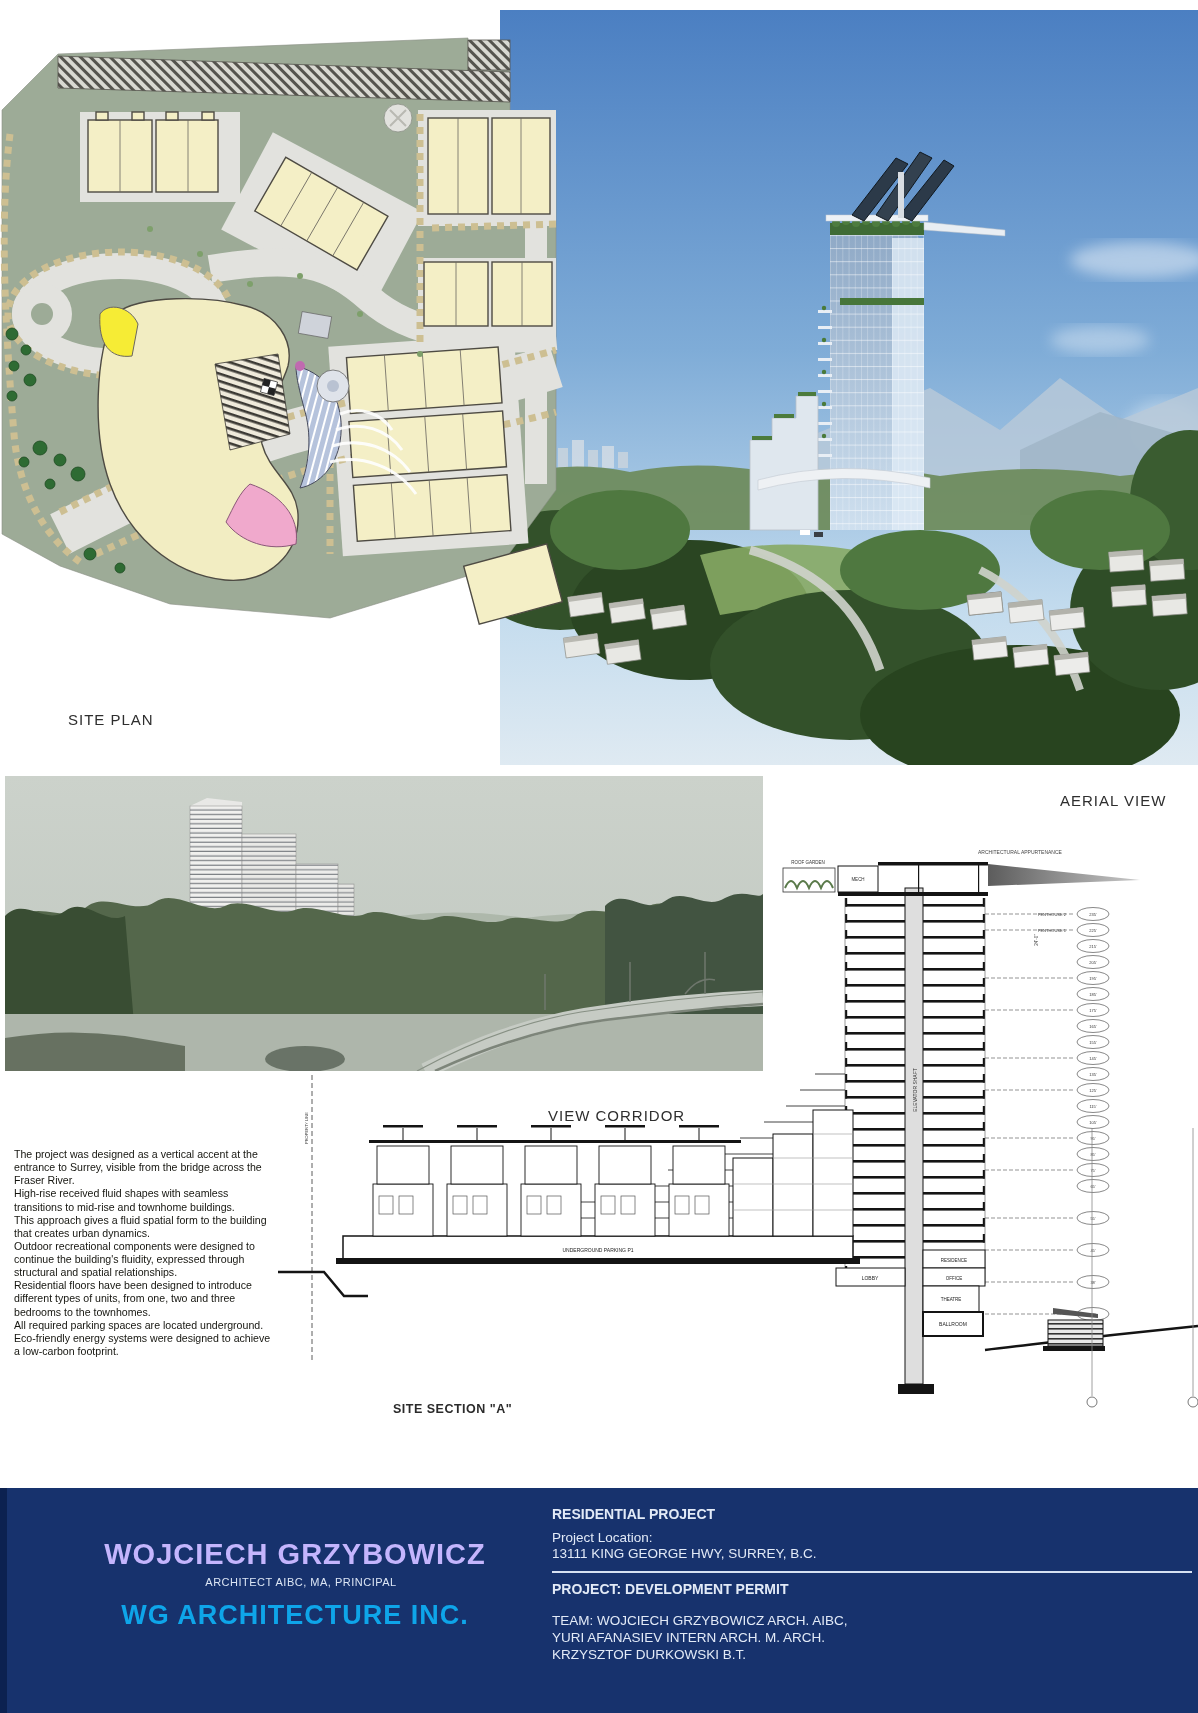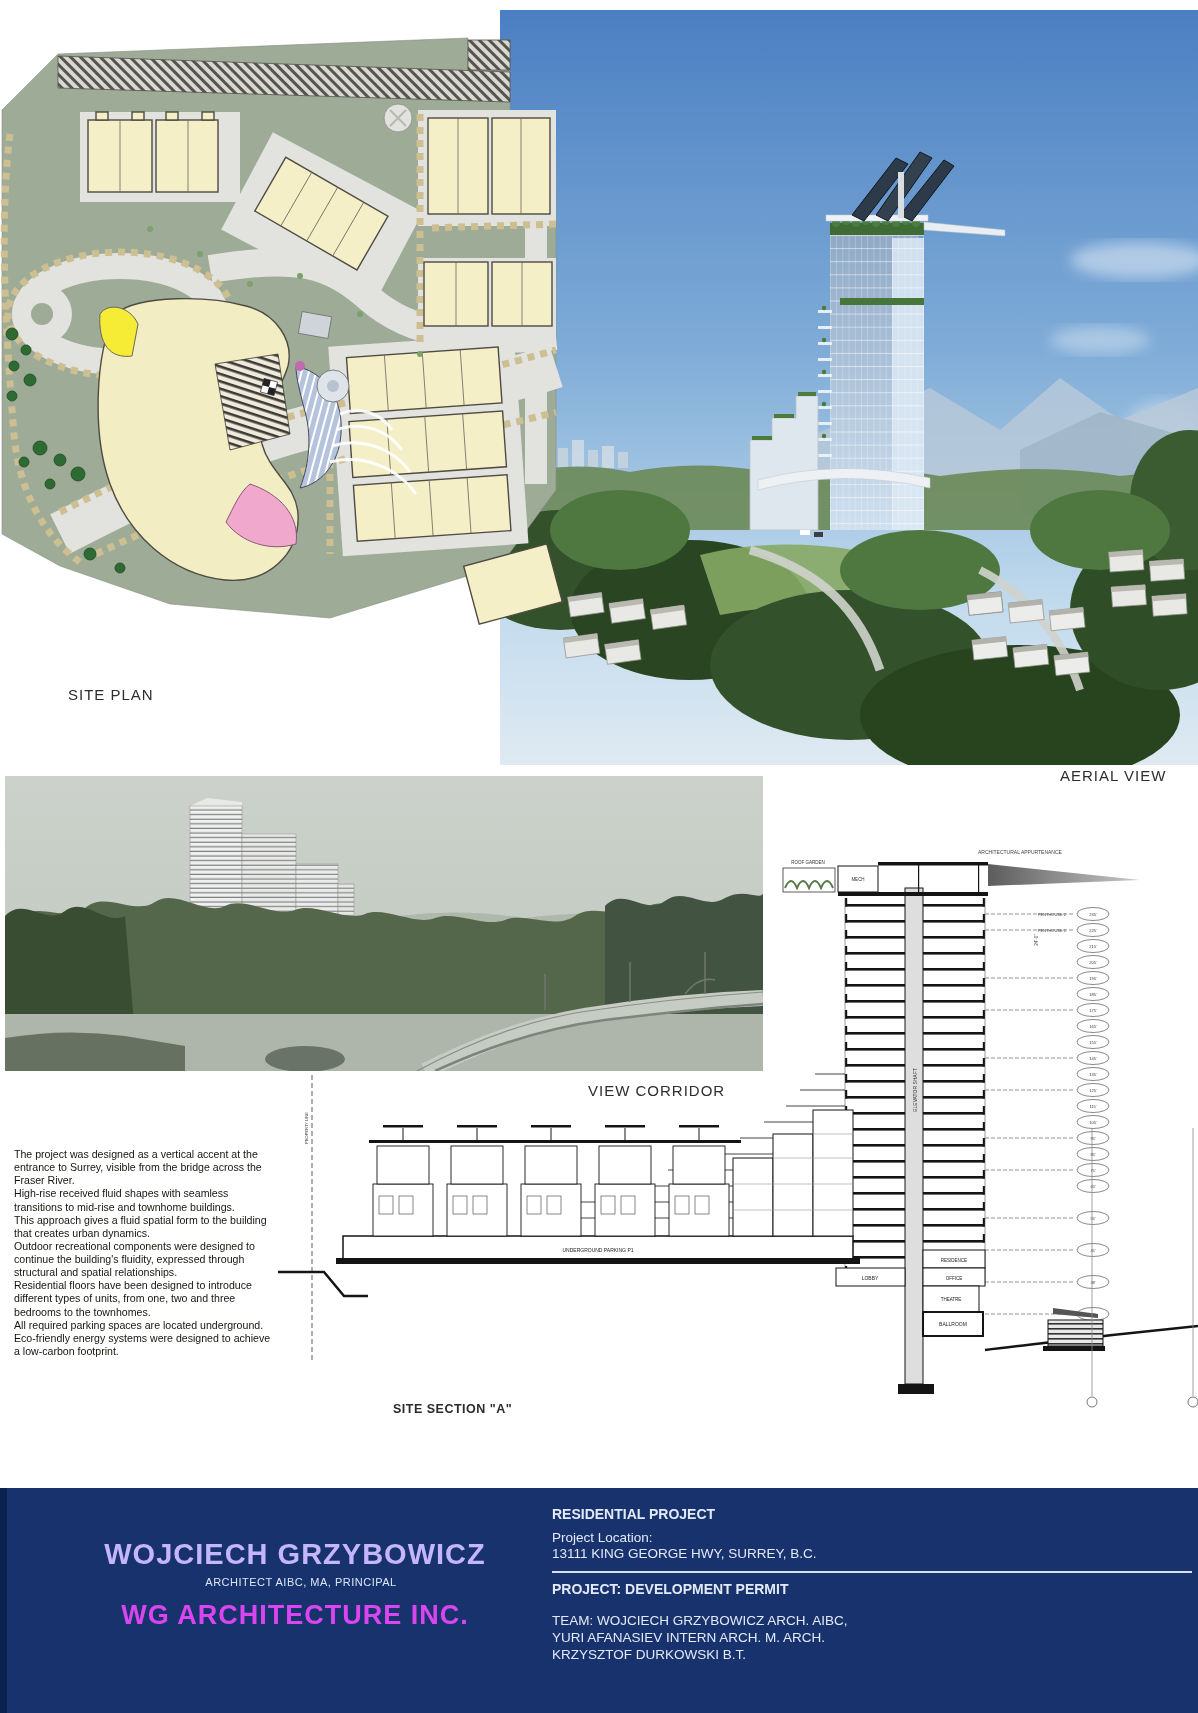--- a/index.html
+++ b/index.html
@@ -1,29 +1,29 @@
 <!DOCTYPE html>
 <html><head>
 <meta charset="utf-8">
 <style>
   * { margin:0; padding:0; box-sizing:border-box; }
   html,body { background:#ffffff; }
   body { font-family:"Liberation Sans", sans-serif; }
   #board { position:relative; width:1198px; height:1713px; background:#ffffff; overflow:hidden; }
   .abs { position:absolute; }
-  .panel-label { position:absolute; font-size:15px; letter-spacing:1px; color:#2e2e2e; font-family:"Liberation Sans",sans-serif; }
+  .panel-label { position:absolute; font-size:15px; letter-spacing:1px; color:#2e2e2e; font-family:"Liberation Sans",sans-serif;margin-top:25px; }
   .desc { position:absolute; left:14px; top:1148px; width:264px; font-size:10.6px; line-height:1.24; color:#15150f; }
   .desc p { margin:0; }
   .section-title { position:absolute; left:393px; top:1402px; font-size:12.5px; font-weight:bold; letter-spacing:.5px; color:#2b2b2b; }
   
   #footer { position:absolute; left:0; top:1488px; width:1198px; height:225px; background:#17326d; }
   #footer .edge { position:absolute; left:0; top:0; width:7px; height:225px; background:#0c2150; }
   .arch-name  { position:absolute; left:70px; top:50px;  width:450px; text-align:center; font-size:29px; font-weight:bold; letter-spacing:1px;  color:#c4b5fd; }
   .arch-title { position:absolute; left:76px; top:88px;  width:450px; text-align:center; font-size:11px;  letter-spacing:.5px; color:#dce6f5; }
-  .firm-name  { position:absolute; left:70px; top:112px; width:450px; text-align:center; font-size:27px; font-weight:bold; letter-spacing:1px;  color:#d946ef; }
+  .firm-name  { position:absolute; left:70px; top:112px; width:450px; text-align:center; font-size:27px; font-weight:bold; letter-spacing:1px;  color:#0ea5e9; }
   .fright { position:absolute; left:552px; top:18px; width:640px; color:#e2eaf7; font-size:13.5px; line-height:1.25; }
   .fright .proj-type { font-size:14px; font-weight:bold; margin-bottom:6px; }
   .fright .rule { width:640px; height:2px; background:#d7e1f2; margin:8px 0 8px 0; }
   .fright .client, .fright .project { font-size:14px; font-weight:bold; margin-top:4px; }
   .fright .team { margin-top:14px; }
   svg text { font-family:"Liberation Sans",sans-serif; }
 </style>
 </head>
 <body>
 
@@ -569,21 +569,21 @@
       <line x1="625" y1="186" x2="625" y2="226" stroke="#6f776d" stroke-width="1.5"></line>
       <line x1="700" y1="176" x2="700" y2="218" stroke="#6f776d" stroke-width="1.5"></line>
       <path d="M680,218 q14,-18 30,-14" stroke="#6f776d" stroke-width="1.5" fill="none"></path>
     </g>
     <path d="M0,295 L0,262 Q60,252 120,260 L180,270 L180,295 Z" fill="#55604f" opacity=".8"></path>
     <ellipse cx="300" cy="283" rx="40" ry="13" fill="#4c574a" opacity=".7"></ellipse>
   </svg>
 
   <div class="panel-label" style="left:68px; top:686px;">SITE PLAN</div>
   <div class="panel-label" style="left:1060px; top:767px;">AERIAL VIEW</div>
-  <div class="panel-label" style="left:588px; top:1082px;">VIEW CORRIDOR</div>
+  <div class="panel-label" style="left:548px; top:1082px;">VIEW CORRIDOR</div>
   <div class="section-title">SITE SECTION "A"</div>
 
   <div class="desc">
     <p>The project was designed as a vertical accent at the entrance to Surrey, visible from the bridge across the Fraser River.</p>
     <p>High-rise received fluid shapes with seamless transitions to mid-rise and townhome buildings.</p>
     <p>This approach gives a fluid spatial form to the building that creates urban dynamics.</p>
     <p>Outdoor recreational components were designed to continue the building's fluidity, expressed through structural and spatial relationships.</p>
     <p>Residential floors have been designed to introduce different types of units, from one, two and three bedrooms to the townhomes.</p>
     <p>All required parking spaces are located underground.</p>
     <p>Eco-friendly energy systems were designed to achieve a low-carbon footprint.</p>

